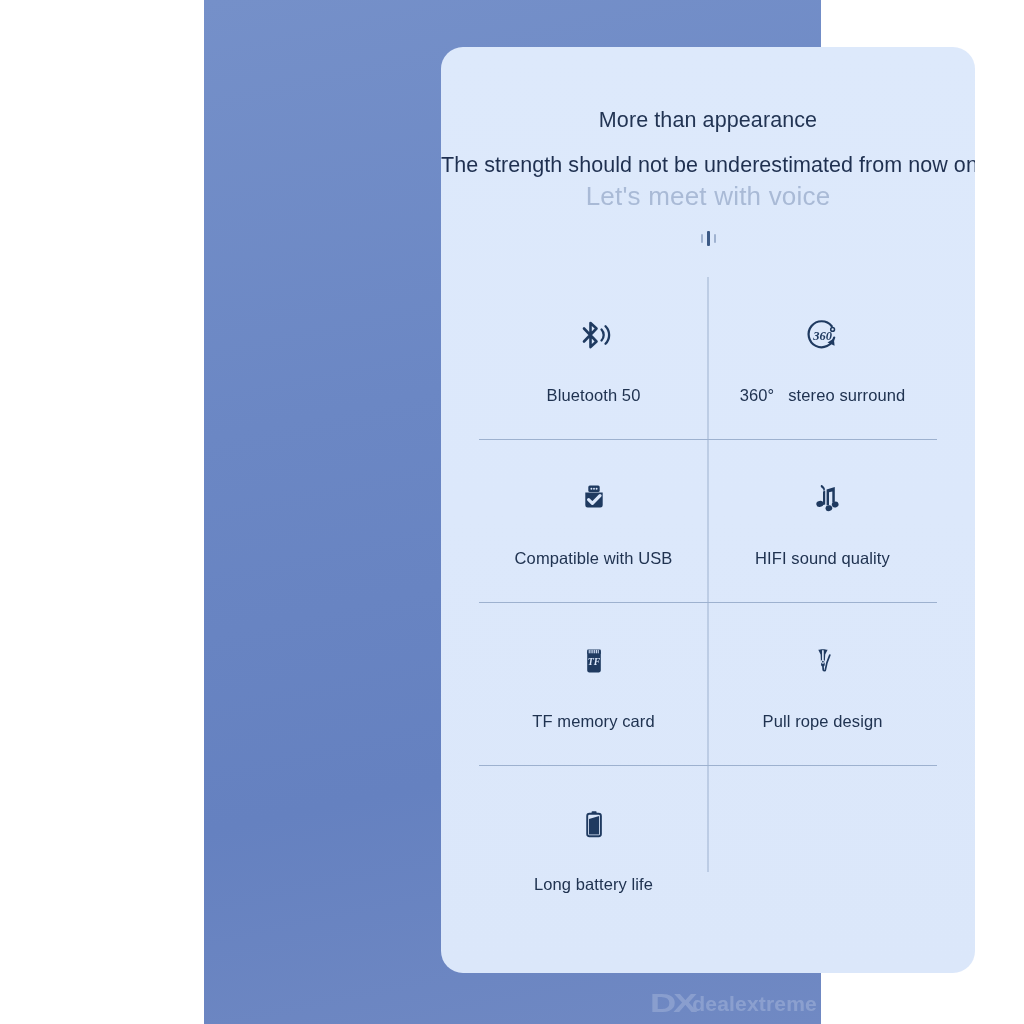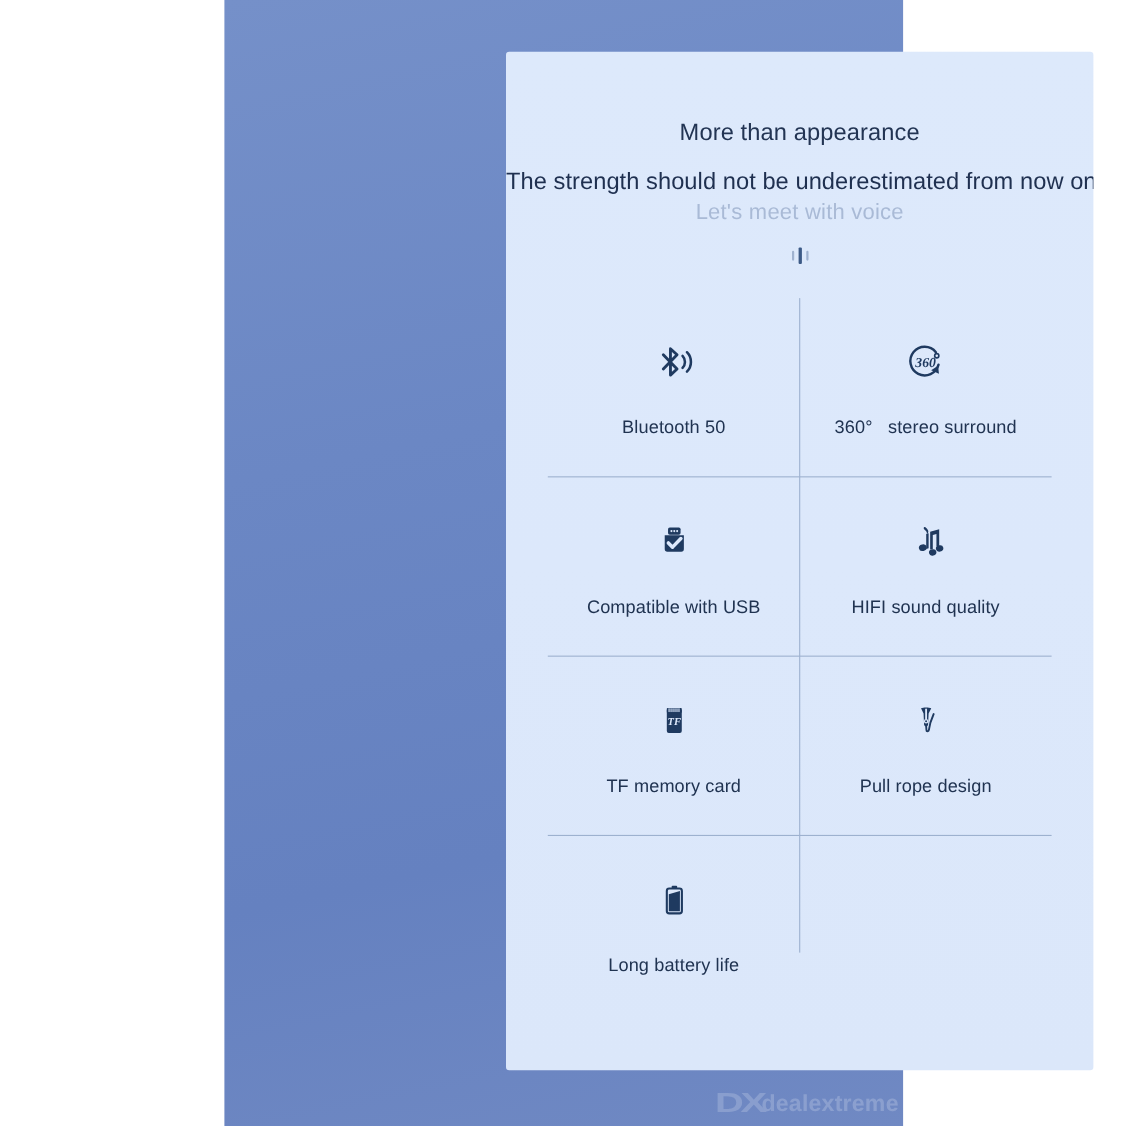--- a/index.html
+++ b/index.html
@@ -53,25 +53,25 @@
   #watermark .wm-word {
     font-size: 21px;
     font-weight: 700;
     color: #eef3fa;
     letter-spacing: 0.2px;
   }
 
   
   #card {
     position: absolute;
-    left: 256px;
+    left: 237px;
     top: 47px;
     width: 534px;
     height: 926px;
-    border-radius: 3px;
+    border-radius: 22px;
     background: linear-gradient(180deg, #dde9fb 0%, #dce8fb 50%, #dbe7fa 100%);
     box-sizing: border-box;
     padding: 0;
     overflow: hidden;
   }
 
   
   #headline {
     padding-top: 63px;
     text-align: center;
@@ -86,21 +86,21 @@
   }
   .h-line2 {
     font-size: 21.5px;
     color: #1f3050;
     letter-spacing: 0.05px;
     line-height: 1.0;
     margin-bottom: 7px;
     white-space: nowrap;
   }
   .h-line3 {
-    font-size: 20px;
+    font-size: 26px;
     color: #a9bad6;
     letter-spacing: 0.2px;
     line-height: 1.0;
   }
 
   
   #equalizer {
     margin: 21px auto 0;
     width: 26px;
     height: 16px;

